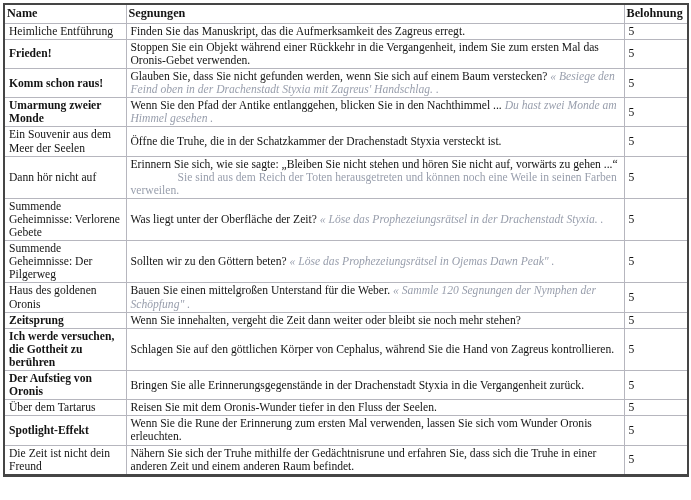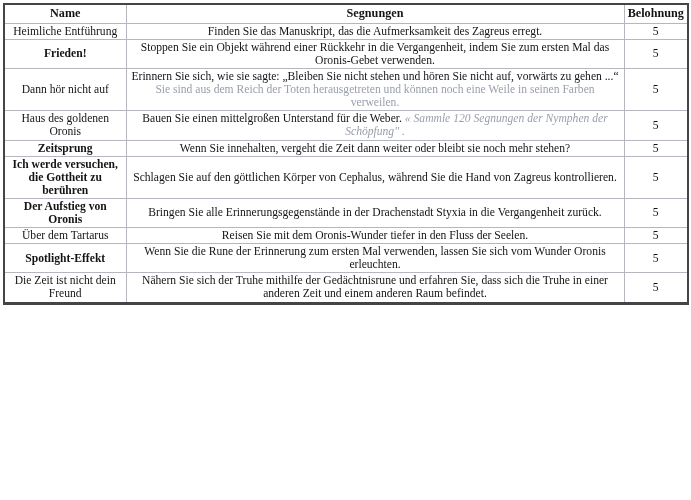--- a/index.html
+++ b/index.html
@@ -24,37 +24,37 @@
     font-family: "Liberation Serif", "DejaVu Serif", serif;
     font-size: 11.6px;
     line-height: 1.13;
     color: #141414;
     background: #ffffff;
   }
   table.achievements th,
   table.achievements td {
     border: 1px solid #b6b6be;
     padding: 1px 4px;
-    text-align: center;
+    text-align: left;
     vertical-align: middle;
     background: #ffffff;
     overflow: hidden;
   }
   table.achievements th {
     font-weight: bold;
     font-size: 12.2px;
     padding: 2px 2px;
   }
   col.c-name   { width: 122px; }
   col.c-cond   { width: auto;  }
   col.c-reward { width: 64px;  }
   td.col-name.bold { font-weight: bold; }
   .seg-normal { color: #141414; font-style: normal; }
   .seg-muted-italic { color: #989eac; font-style: italic; }
-  .seg-muted { color: #989eac; font-style: normal; }
+  .seg-muted { color: #989eac; font-style: normal; margin-left: 47px; }
 </style>
 </head>
 <body>
 
 <div class="page">
   <table class="achievements">
     <colgroup>
       <col class="c-name">
       <col class="c-cond">
       <col class="c-reward">
@@ -71,22 +71,47 @@
           <td class="col-name">Heimliche Entführung</td>
           <td class="col-cond"><span class="seg-normal">Finden Sie das Manuskript, das die Aufmerksamkeit des Zagreus erregt.</span></td>
           <td class="col-reward">5</td>
         </tr>
         <tr>
           <td class="col-name bold">Frieden!</td>
           <td class="col-cond"><span class="seg-normal">Stoppen Sie ein Objekt während einer Rückkehr in die Vergangenheit, indem Sie zum ersten Mal das Oronis-Gebet verwenden.</span></td>
           <td class="col-reward">5</td>
         </tr>
         <tr>
+          <td class="col-name bold">Komm schon raus!</td>
+          <td class="col-cond"><span class="seg-normal">Glauben Sie, dass Sie nicht gefunden werden, wenn Sie sich auf einem Baum verstecken? </span><span class="seg-muted-italic">« Besiege den Feind oben in der Drachenstadt Styxia mit Zagreus' Handschlag. .</span></td>
+          <td class="col-reward">5</td>
+        </tr>
+        <tr>
+          <td class="col-name bold">Umarmung zweier Monde</td>
+          <td class="col-cond"><span class="seg-normal">Wenn Sie den Pfad der Antike entlanggehen, blicken Sie in den Nachthimmel ... </span><span class="seg-muted-italic">Du hast zwei Monde am Himmel gesehen .</span></td>
+          <td class="col-reward">5</td>
+        </tr>
+        <tr>
+          <td class="col-name">Ein Souvenir aus dem Meer der Seelen</td>
+          <td class="col-cond"><span class="seg-normal">Öffne die Truhe, die in der Schatzkammer der Drachenstadt Styxia versteckt ist.</span></td>
+          <td class="col-reward">5</td>
+        </tr>
+        <tr>
           <td class="col-name">Dann hör nicht auf</td>
           <td class="col-cond"><span class="seg-normal">Erinnern Sie sich, wie sie sagte: „Bleiben Sie nicht stehen und hören Sie nicht auf, vorwärts zu gehen ...“ </span><span class="seg-muted">Sie sind aus dem Reich der Toten herausgetreten und können noch eine Weile in seinen Farben verweilen.</span></td>
+          <td class="col-reward">5</td>
+        </tr>
+        <tr>
+          <td class="col-name">Summende Geheimnisse: Verlorene Gebete</td>
+          <td class="col-cond"><span class="seg-normal">Was liegt unter der Oberfläche der Zeit? </span><span class="seg-muted-italic">« Löse das Prophezeiungsrätsel in der Drachenstadt Styxia. .</span></td>
+          <td class="col-reward">5</td>
+        </tr>
+        <tr>
+          <td class="col-name">Summende Geheimnisse: Der Pilgerweg</td>
+          <td class="col-cond"><span class="seg-normal">Sollten wir zu den Göttern beten? </span><span class="seg-muted-italic">« Löse das Prophezeiungsrätsel in Ojemas Dawn Peak" .</span></td>
           <td class="col-reward">5</td>
         </tr>
         <tr>
           <td class="col-name">Haus des goldenen Oronis</td>
           <td class="col-cond"><span class="seg-normal">Bauen Sie einen mittelgroßen Unterstand für die Weber. </span><span class="seg-muted-italic">« Sammle 120 Segnungen der Nymphen der Schöpfung" .</span></td>
           <td class="col-reward">5</td>
         </tr>
         <tr>
           <td class="col-name bold">Zeitsprung</td>
           <td class="col-cond"><span class="seg-normal">Wenn Sie innehalten, vergeht die Zeit dann weiter oder bleibt sie noch mehr stehen?</span></td>

